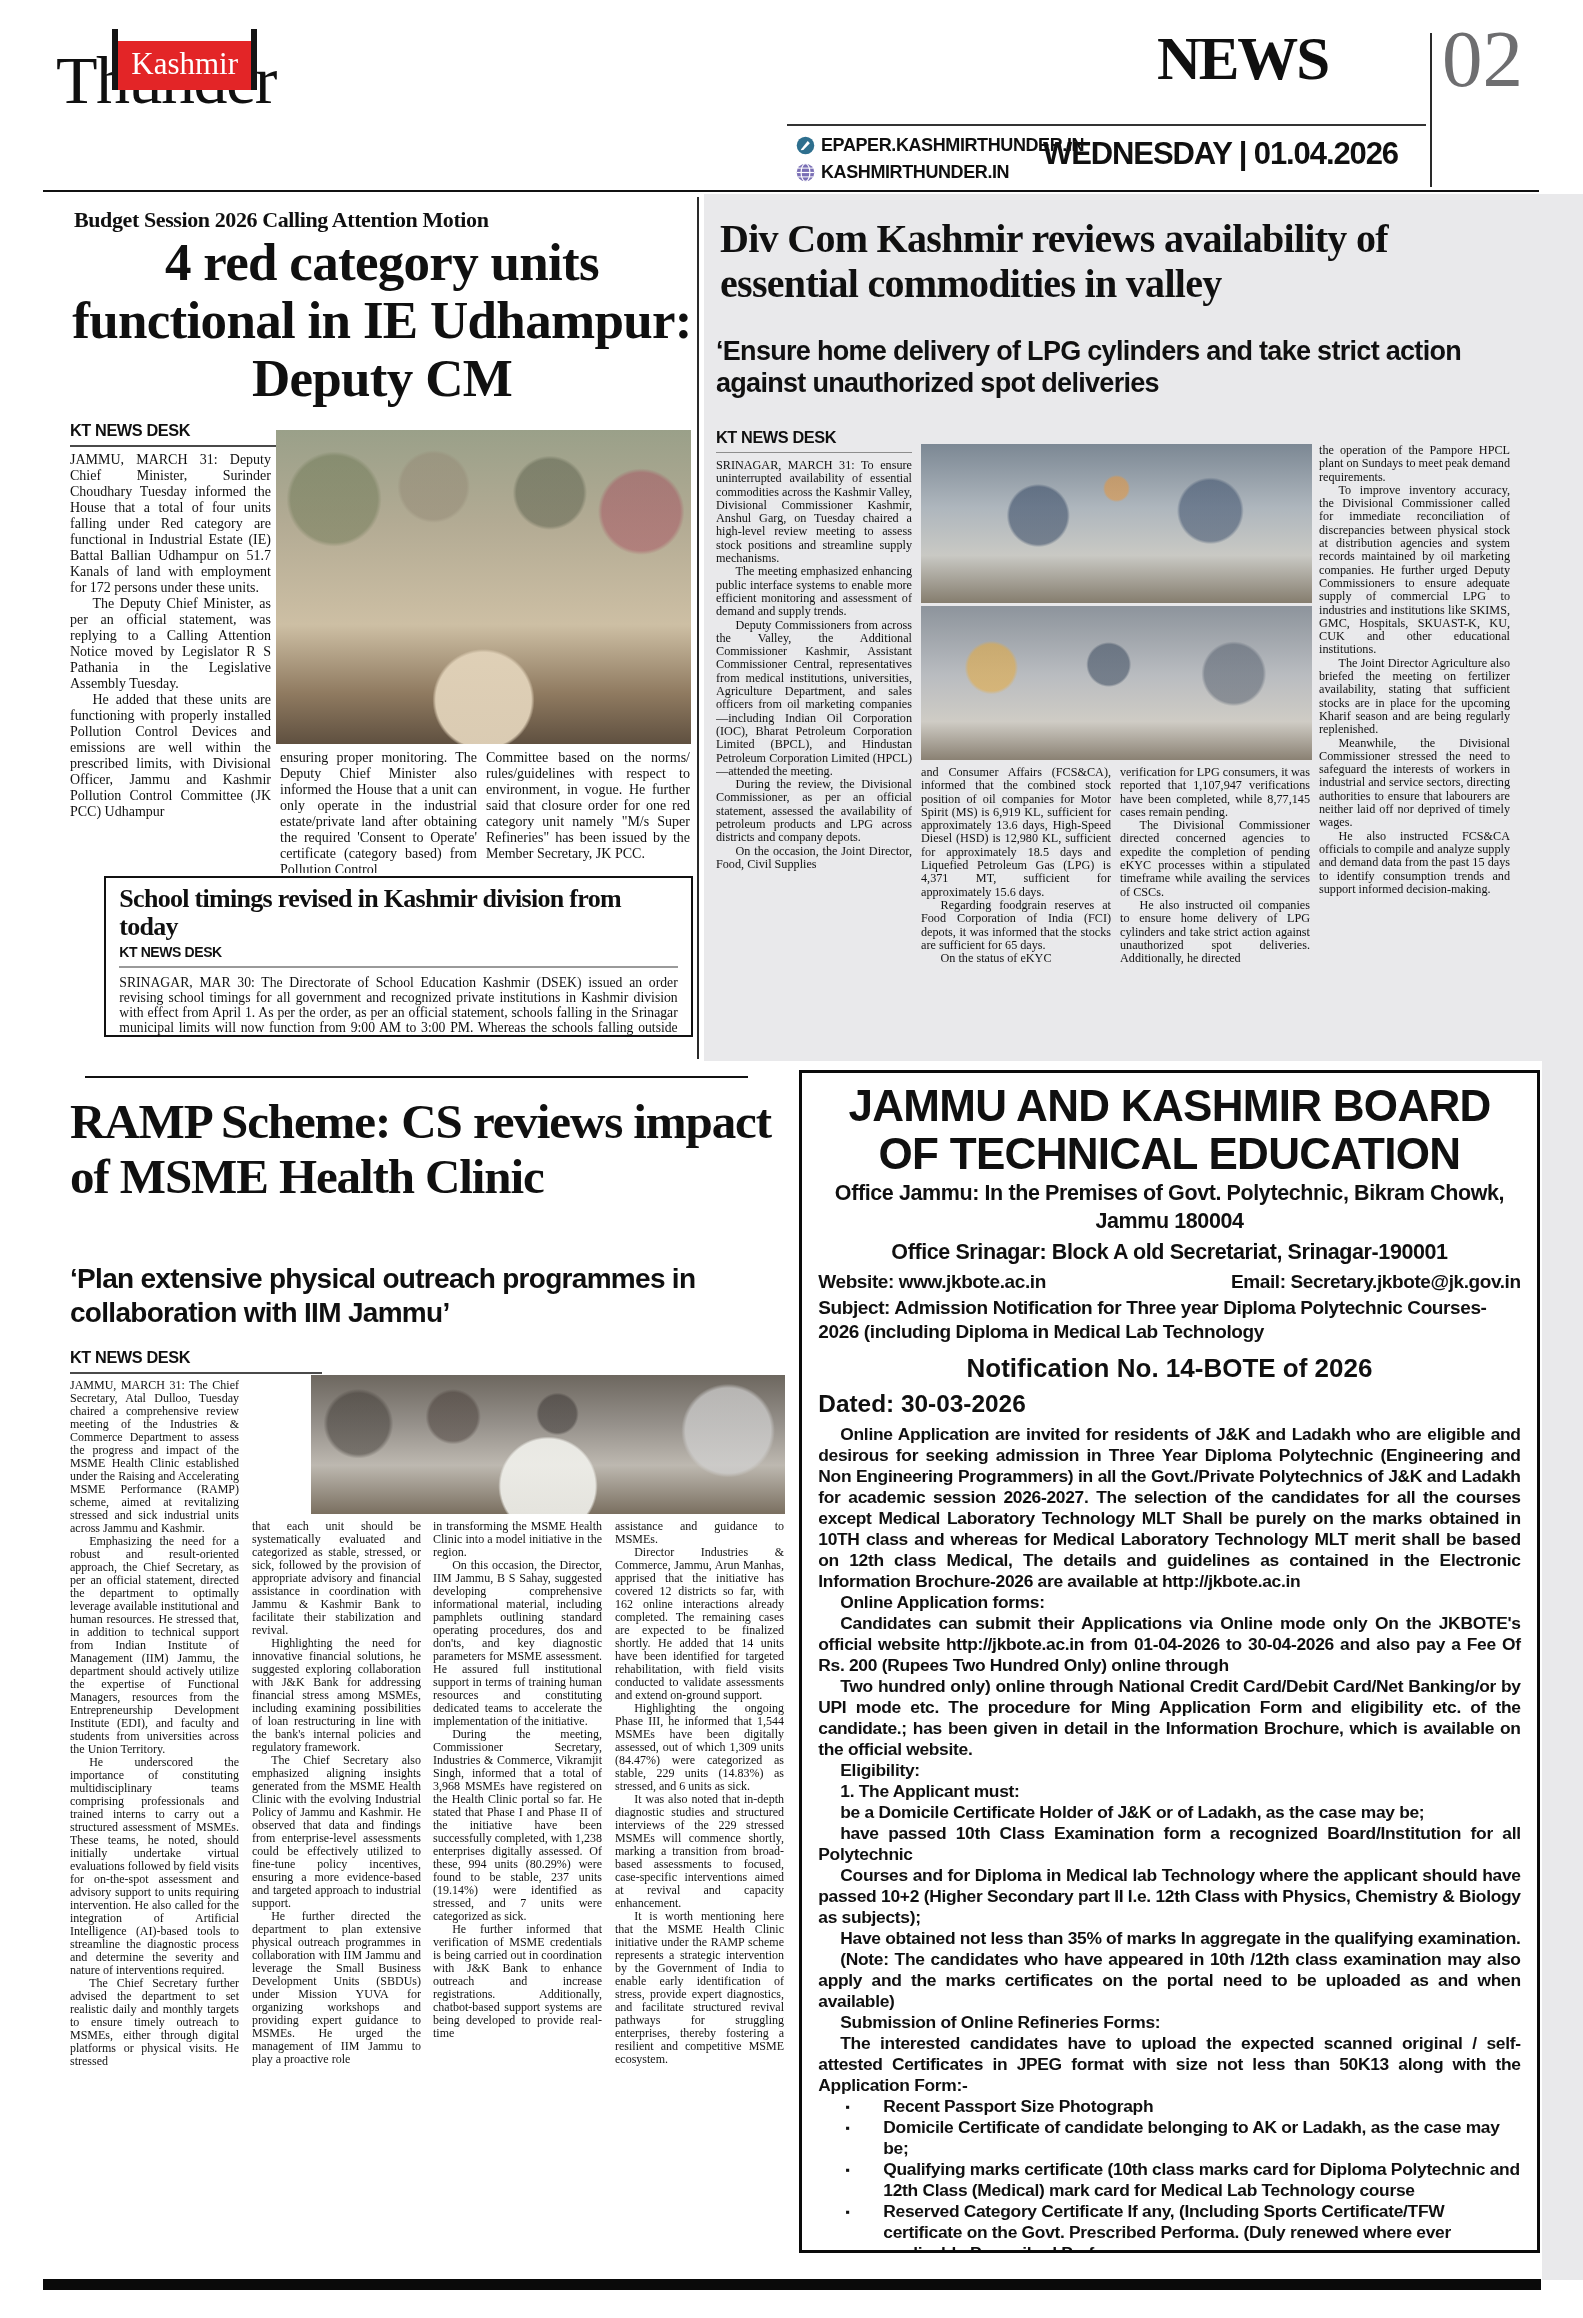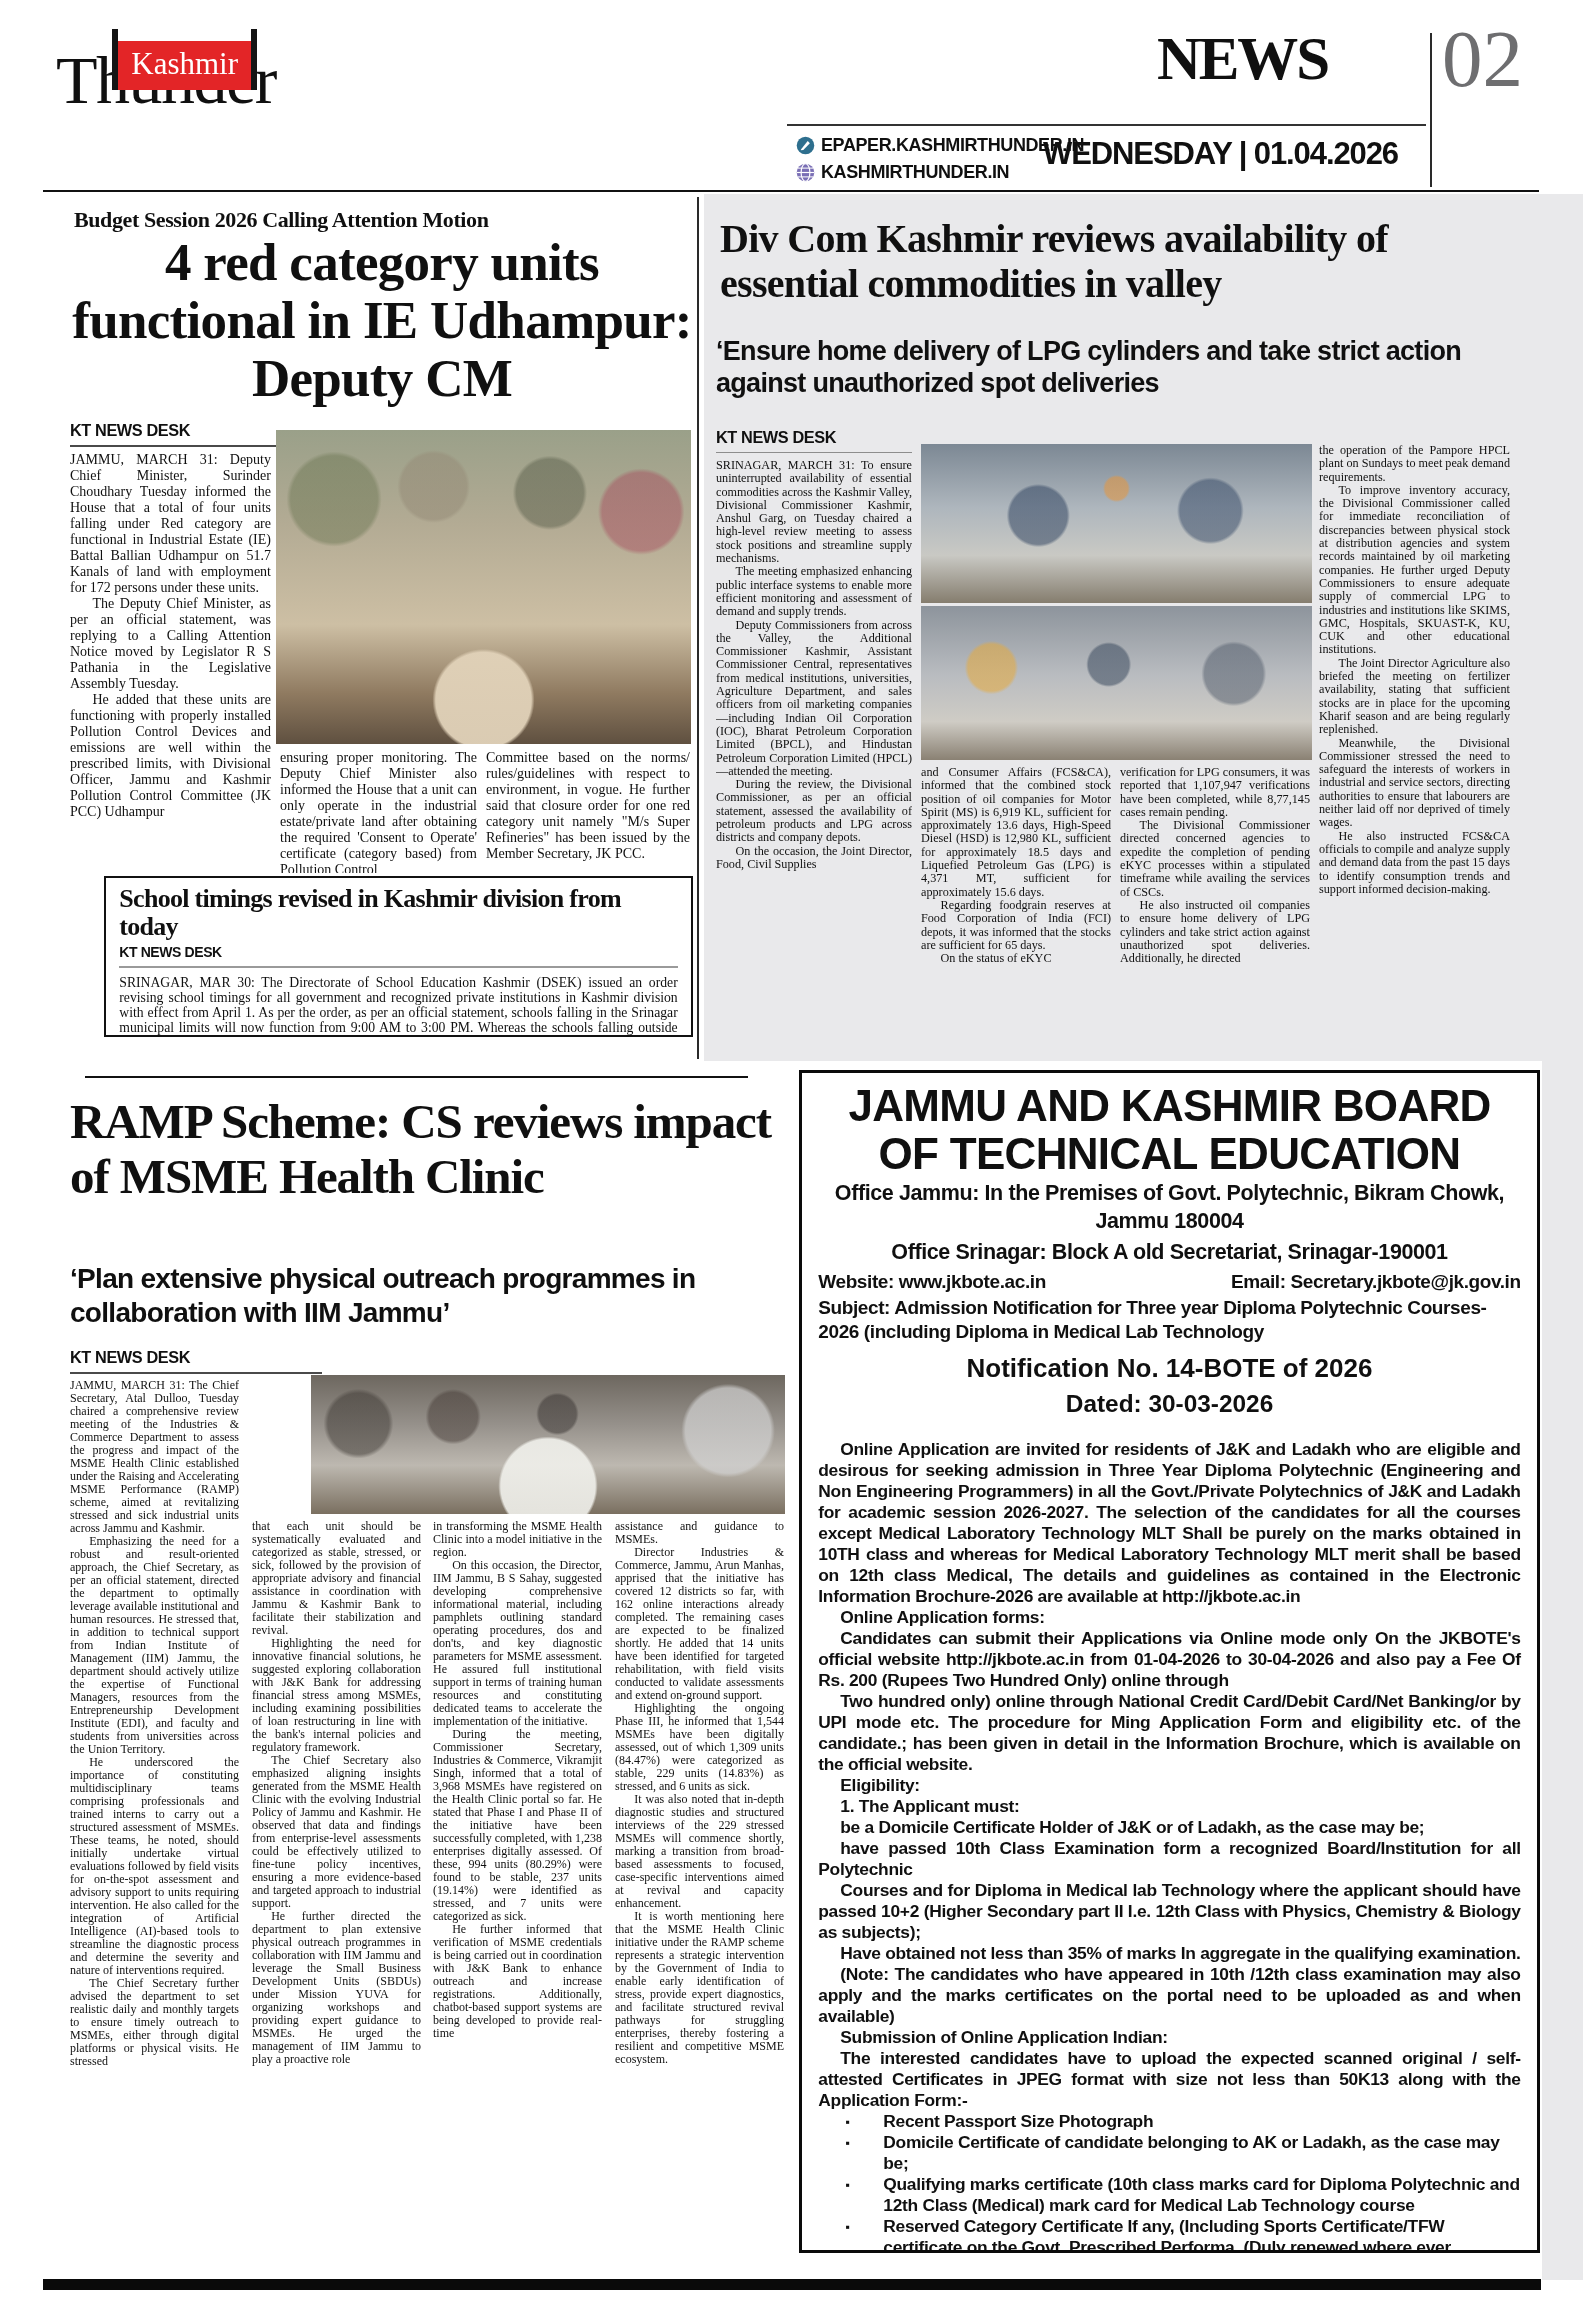--- a/index.html
+++ b/index.html
@@ -91,21 +91,21 @@
   #ramp-col3{left:433px;top:1520px;width:169px;height:732px;}
   #ramp-col4{left:615px;top:1520px;width:169px;height:732px;}
   
   #notice{left:799px;top:1070px;width:741px;height:1183px;border:3px solid #0a0a0a;box-sizing:border-box;background:#fff;
     padding:9px 16.3px 7.4px 16.3px;font-family:"Liberation Sans",sans-serif;font-weight:bold;overflow:hidden;}
   #notice-title{text-align:center;font-size:44px;line-height:1.08;letter-spacing:-0.7px;}
   .nt-office{text-align:center;font-size:21.5px;line-height:1.3;letter-spacing:-0.4px;margin-top:3px;}
   #nt-webrow{display:flex;justify-content:space-between;font-size:19px;margin-top:4.4px;letter-spacing:-0.4px;gap:9px;}
   #nt-subject{font-size:19px;line-height:1.25;margin-top:3px;letter-spacing:-0.4px;}
   #nt-notifno{text-align:center;font-size:26px;margin-top:9px;}
-  #nt-dated{text-align:center;font-size:24.4px;margin-top:6px;margin-bottom:21px;}
+  #nt-dated{text-align:left;font-size:24.4px;margin-top:6px;margin-bottom:6px;}
   .np{font-size:17.4px;line-height:21px;text-align:justify;text-indent:22px;margin:0;letter-spacing:-0.3px;}
   #notice-bullets div{font-size:17.4px;line-height:21px;position:relative;padding-left:65px;letter-spacing:-0.3px;}
   #notice-bullets div::before{content:"▪";position:absolute;left:27px;font-size:12.6px;top:1.5px;}
   
   #right-gray-strip{left:1542px;top:1061px;width:41px;height:1219px;background:#e9e9eb;}
   #bottom-bar{left:43px;top:2279px;width:1498px;height:11px;background:#0a0a0a;}
 </style>
 </head>
 <body>
 
@@ -243,21 +243,21 @@
   <p class="np">Online Application forms:</p>
   <p class="np">Candidates can submit their Applications via Online mode only On the JKBOTE's official website http://jkbote.ac.in  from 01-04-2026 to 30-04-2026 and also pay a Fee Of Rs. 200 (Rupees Two Hundred Only) online through</p>
   <p class="np">Two hundred only) online through National Credit Card/Debit Card/Net Banking/or by UPI mode etc. The procedure for Ming Application Form and eligibility etc. of the candidate.; has been given in detail in the Information Brochure, which is available on the official website.</p>
   <p class="np">Eligibility:</p>
   <p class="np">1. The Applicant must:</p>
   <p class="np">be a Domicile Certificate Holder of J&amp;K or of Ladakh, as the case may be;</p>
   <p class="np">have passed 10th Class Examination form a recognized Board/Institution for all Polytechnic</p>
   <p class="np">Courses and for Diploma in Medical lab Technology where the applicant should have passed 10+2 (Higher Secondary part II I.e. 12th Class with Physics, Chemistry &amp; Biology as subjects);</p>
   <p class="np">Have obtained not less than 35% of marks In aggregate in the qualifying examination.</p>
   <p class="np">(Note: The candidates who have appeared in 10th /12th class examination may also apply and the marks certificates on the portal need to be uploaded as and when available)</p>
-  <p class="np">Submission of Online Application Indian:</p>
+  <p class="np">Submission of Online Refineries Forms:</p>
   <p class="np">The interested candidates have to upload the expected scanned original / self- attested Certificates in JPEG format with size not less than 50K13 along with the Application Form:-</p>
   <div id="notice-bullets">
       <div>Recent Passport Size Photograph</div>
       <div>Domicile Certificate of candidate belonging to AK or Ladakh, as the case may be;</div>
       <div>Qualifying marks certificate (10th class marks card for Diploma Polytechnic and 12th Class (Medical) mark card for Medical Lab Technology course</div>
       <div>Reserved Category Certificate If any, (Including Sports Certificate/TFW certificate on the Govt. Prescribed Performa. (Duly renewed where ever applicable Prescribed Performa.</div>
     </div>
 
 </div>
 

